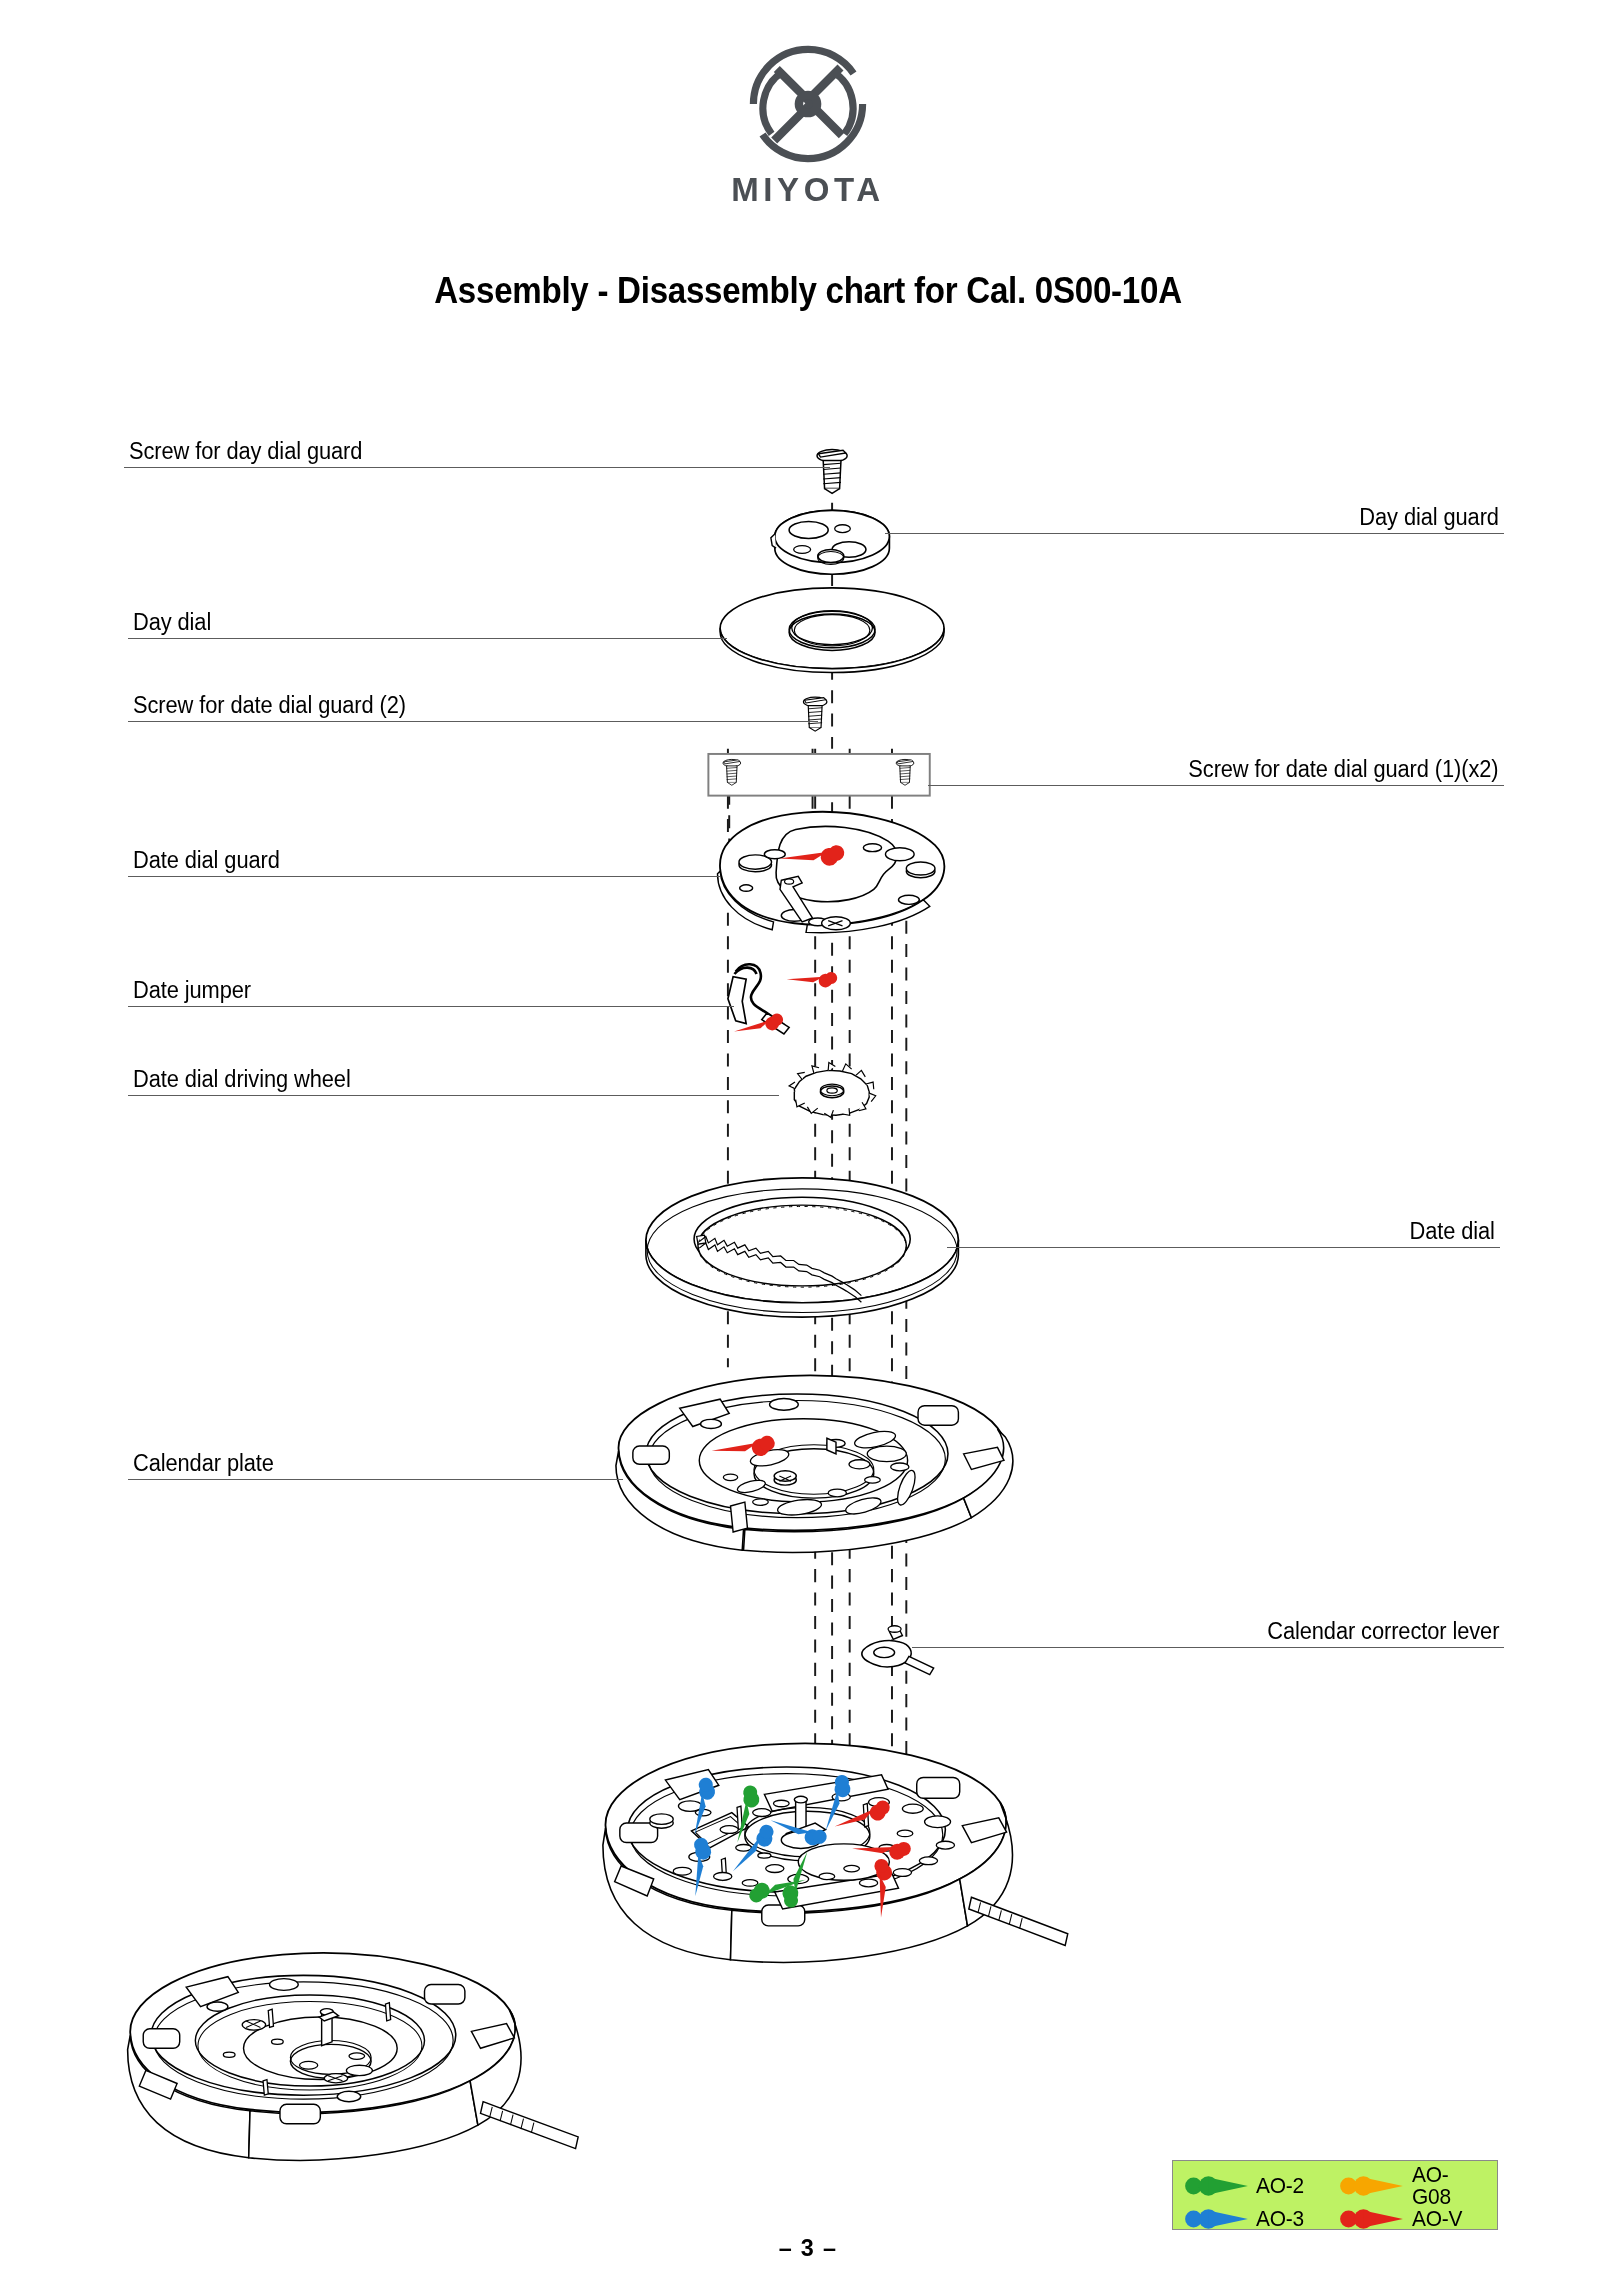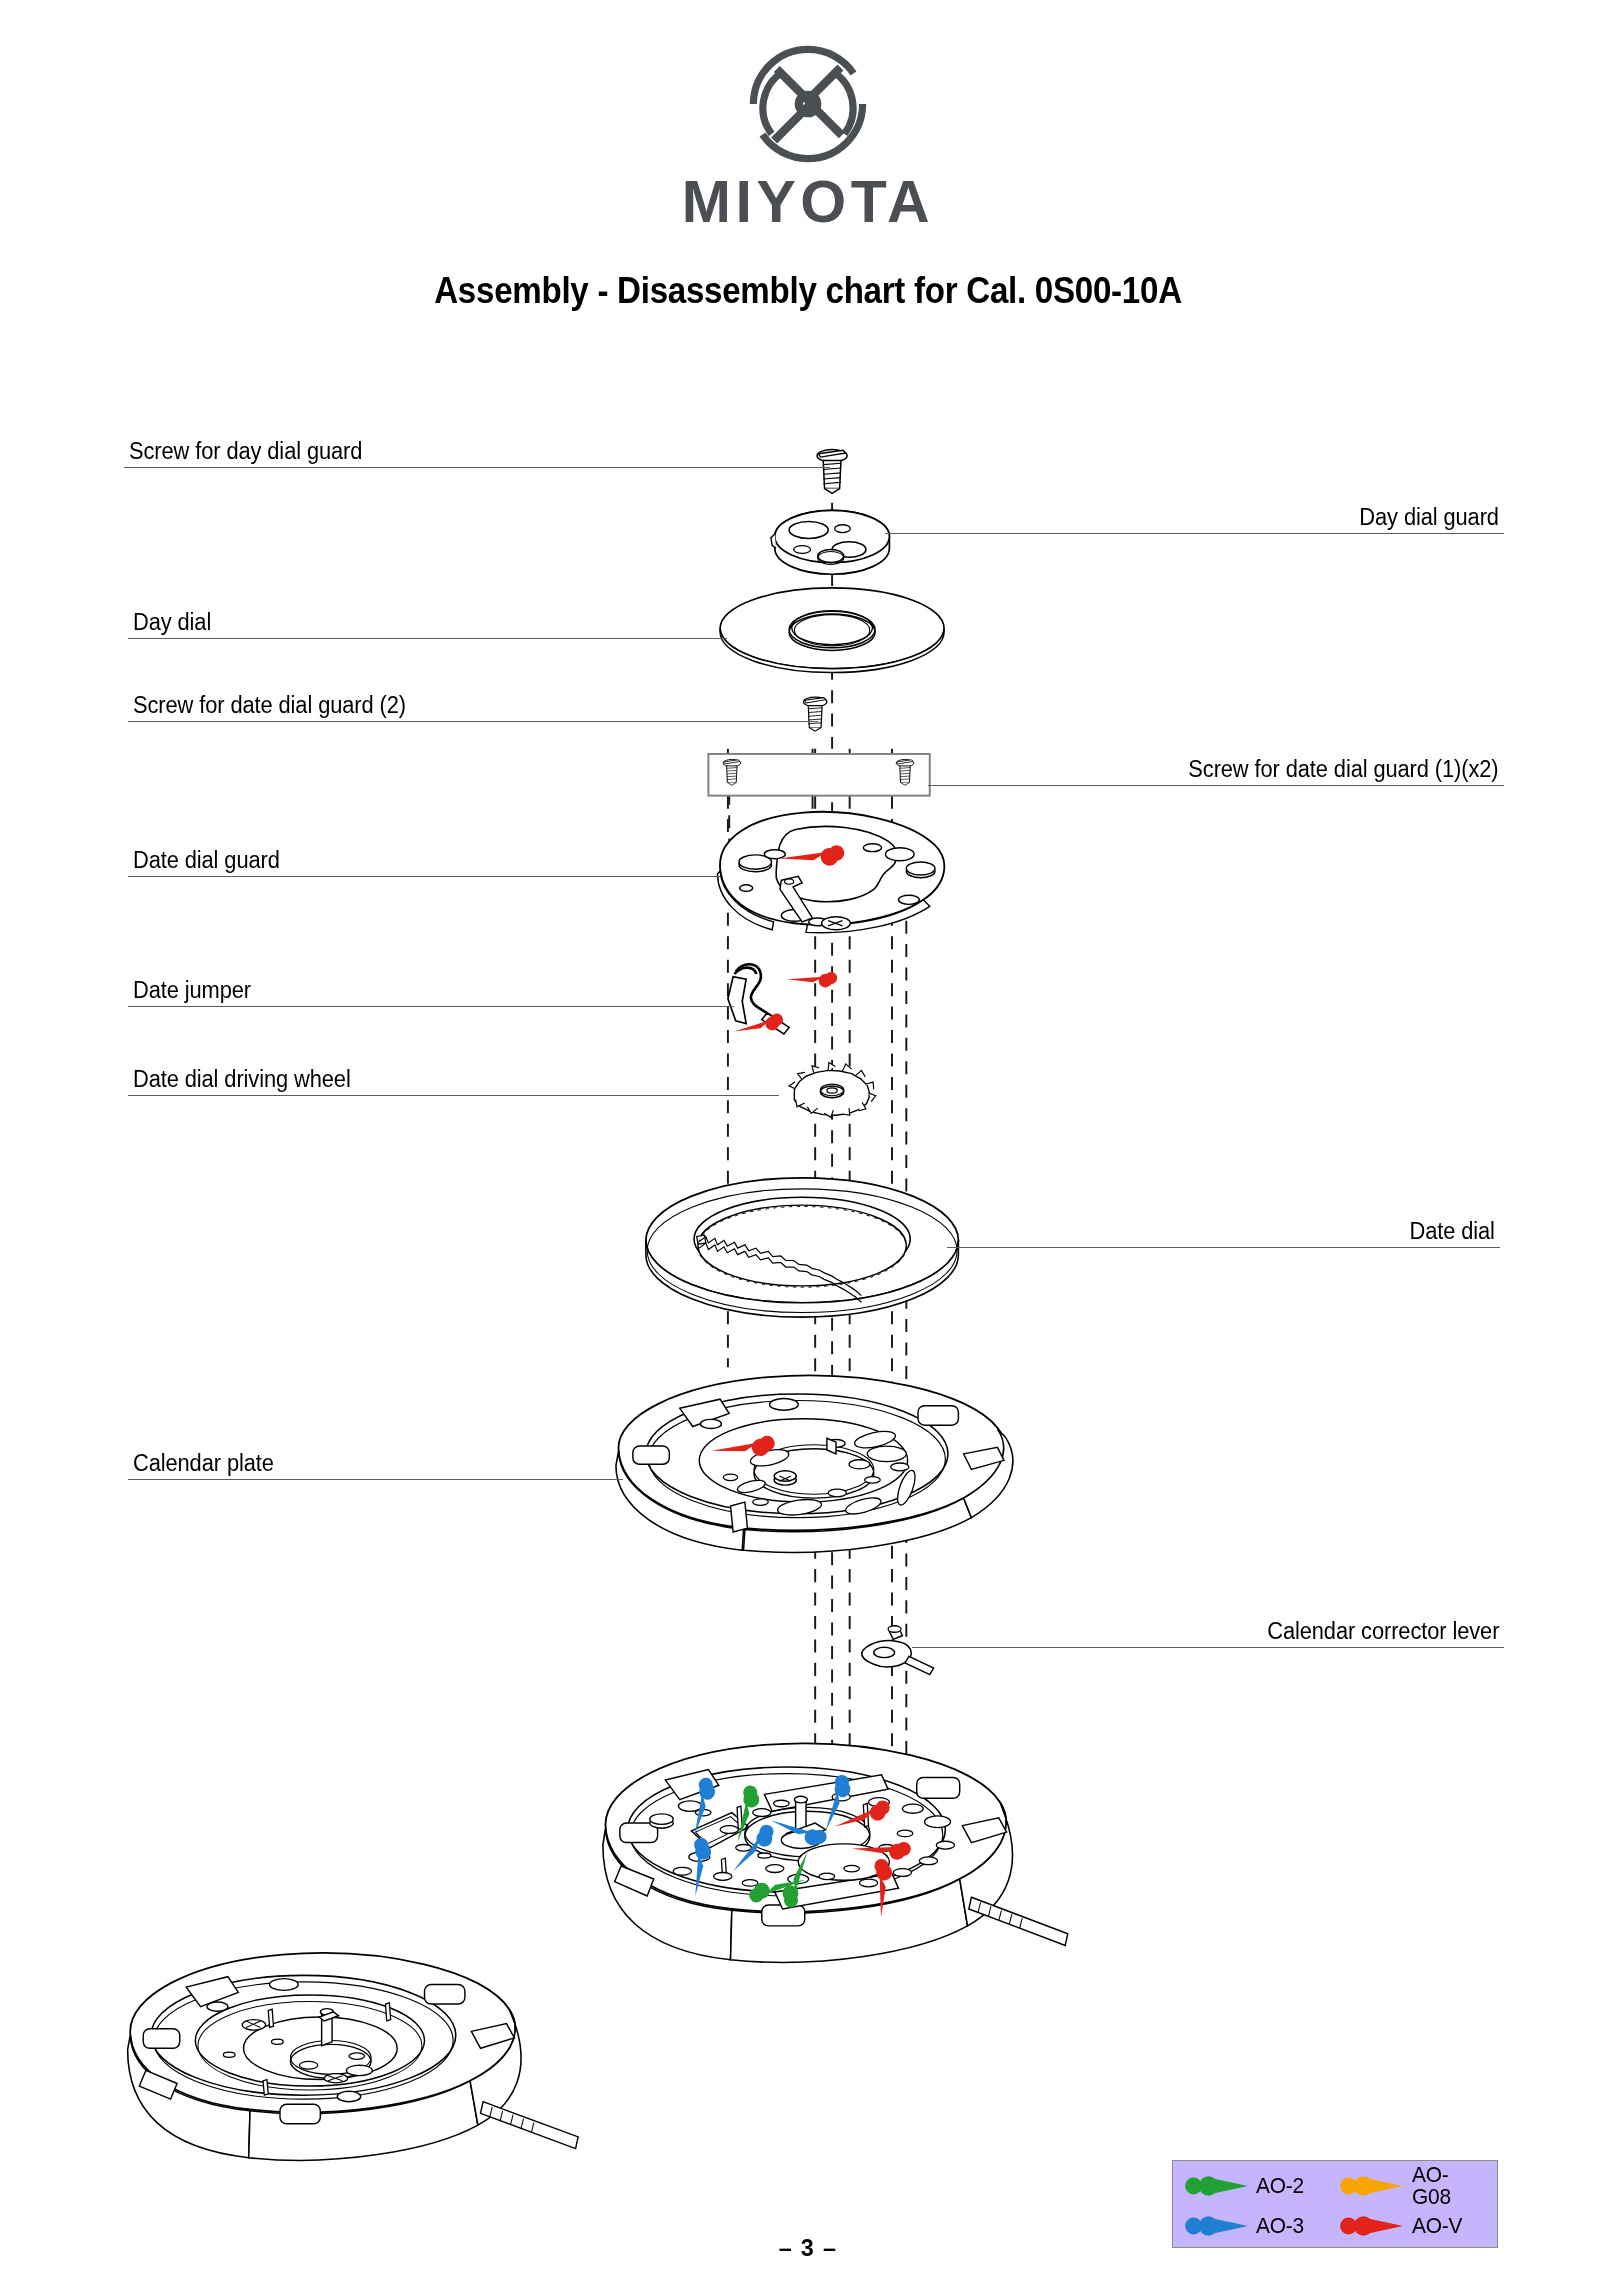--- a/index.html
+++ b/index.html
@@ -8,21 +8,21 @@
     font-family:"Liberation Sans","DejaVu Sans",sans-serif;
     color:#000;
     -webkit-font-smoothing:antialiased;
   }
   .page{position:absolute;inset:0;}
 
   
   .brand{position:absolute;left:0;right:0;top:39px;display:flex;flex-direction:column;align-items:center;}
   .brand-mark{width:130px;height:130px;display:block;}
   .brand-name{
-    font-size:59px;font-weight:700;letter-spacing:4.6px;color:#4b4f54;
+    font-size:33px;font-weight:700;letter-spacing:4.6px;color:#4b4f54;
     margin-top:3.9px;line-height:1;font-family:"Liberation Sans","DejaVu Sans",sans-serif;
   }
   .doc-title{
     position:absolute;left:0;right:0;top:270px;text-align:center;
     font-size:36px;font-weight:700;letter-spacing:-0.3px;
     transform:scaleX(.92);transform-origin:center;
     white-space:nowrap;
   }
 
   
@@ -34,22 +34,22 @@
   .callout .txt{
     position:absolute;bottom:3.9px;font-size:23px;line-height:1.05;
     white-space:nowrap;letter-spacing:-0.1px;
     transform:scaleX(.95);
   }
   .callout.left .txt{left:5.2px;transform-origin:left bottom;}
   .callout.right .txt{right:5.2px;transform-origin:right bottom;}
 
   
   .legend{
-    position:absolute;left:1172px;top:2160px;width:326px;height:88px;
-    border:1.3px solid #8a8a8a;background:#c4b5fd;
+    position:absolute;left:1172px;top:2160px;width:326px;height:70px;
+    border:1.3px solid #8a8a8a;background:#bef264;
     display:grid;grid-template-columns:1fr 1fr;grid-template-rows:1fr 1fr;
     align-items:center;box-sizing:border-box;padding:2.6px 6.5px;
   }
   .leg-item{display:flex;align-items:center;gap:6.5px;padding-left:5.2px;}
   .leg-mark{width:65px;height:22px;display:block;flex:0 0 auto;}
   .leg-label{font-size:22px;line-height:1;letter-spacing:-0.2px;transform:scaleX(.95);transform-origin:left center;}
 
   .folio{
     position:absolute;left:0;right:0;top:2235px;text-align:center;
     font-size:23.4px;font-weight:700;letter-spacing:1.3px;

